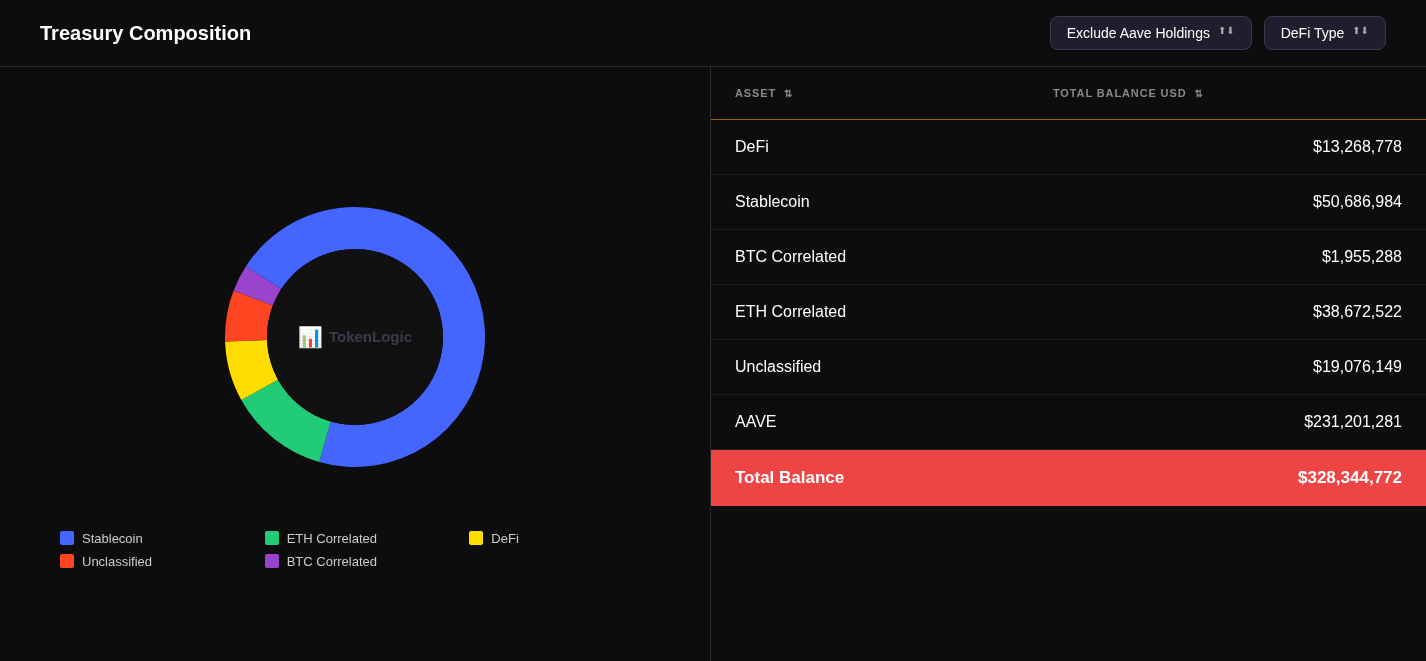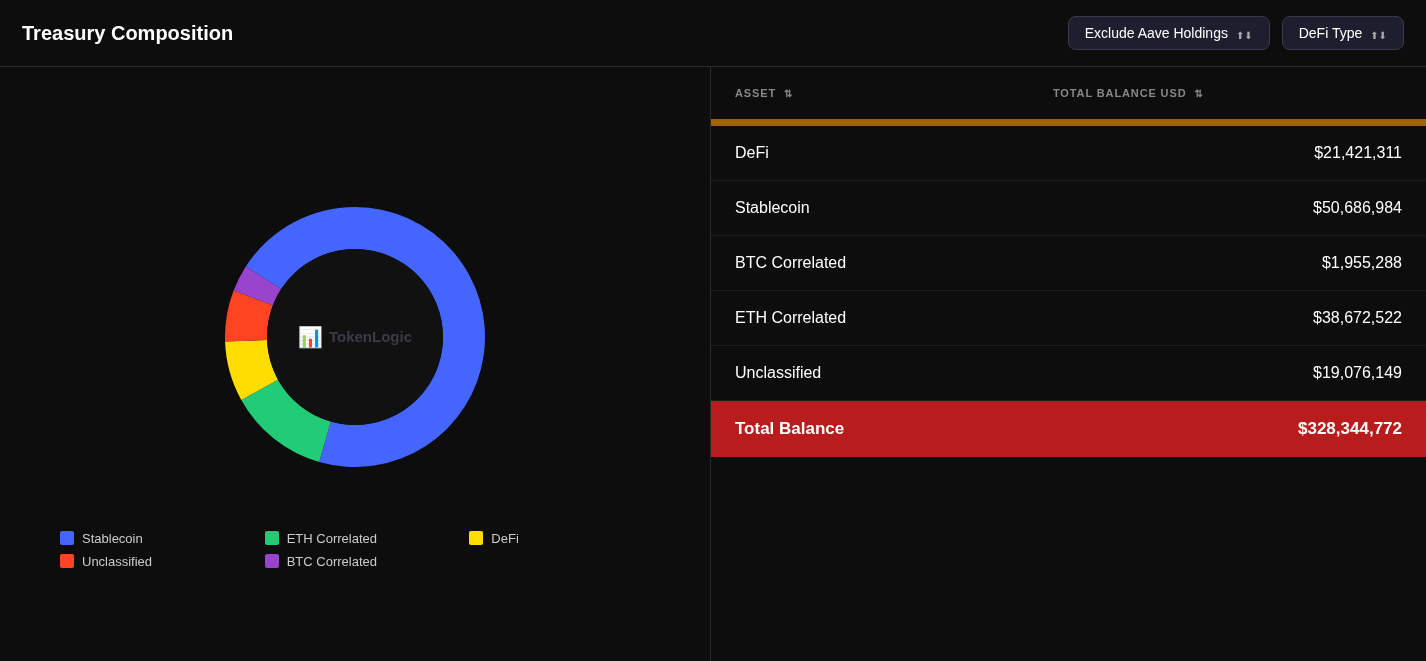--- a/index.html
+++ b/index.html
@@ -8,35 +8,35 @@
       color: #ffffff;
       font-family: -apple-system, BlinkMacSystemFont, 'Segoe UI', sans-serif;
       min-height: 661px;
       width: 1426px;
       overflow: hidden;
     }
     .header {
       display: flex;
       align-items: center;
       justify-content: space-between;
-      padding: 16px 22px;
+      padding: 16px 40px;
       border-bottom: 1px solid #2a2a2a;
     }
     .header-title {
       font-size: 20px;
       font-weight: 600;
       color: #ffffff;
     }
     .header-controls {
       display: flex;
       gap: 12px;
     }
     .dropdown-btn {
       display: flex;
-      align-items: flex-end;
+      align-items: flex-start;
       gap: 8px;
       background: #1e1e2e;
       border: 1px solid #3a3a4a;
       border-radius: 8px;
       color: #ffffff;
       padding: 8px 16px;
       font-size: 14px;
       cursor: pointer;
     }
     .dropdown-btn .chevron {
@@ -107,21 +107,21 @@
       flex: 1;
       border-left: 1px solid #2a2a2a;
       overflow: auto;
       padding: 0;
     }
     .table {
       width: 100%;
       border-collapse: collapse;
     }
     .table thead tr {
-      border-bottom: 7px solid #a16207;
+      border-bottom: 1px solid #a16207;
     }
     .table th {
       padding: 20px 24px;
       text-align: left;
       font-size: 11px;
       font-weight: 700;
       color: #888888;
       letter-spacing: 0.08em;
       text-transform: uppercase;
     }
@@ -134,21 +134,21 @@
       border-bottom: 1px solid #1e1e1e;
     }
     .table td.right {
       text-align: right;
       color: #ffffff;
     }
     .table tbody tr:last-child td {
       border-bottom: none;
       font-weight: 700;
       font-size: 17px;
-      background: #b91c1c;
+      background: #ef4444;
     }
     .table .sort-icon {
       display: inline-block;
       margin-left: 4px;
       font-size: 10px;
     }
   </style>
 </head>
 <body>
 
@@ -221,37 +221,41 @@
           </th>
           <th class="right">
             <span>TOTAL BALANCE USD</span>
             <span class="sort-icon">⇅</span>
           </th>
         </tr>
       </thead>
       <tbody id="table-body">
       <tr>
       <td>DeFi</td>
-      <td class="right">$21,421,311</td>
+      <td class="right">$13,268,778</td>
     </tr>
           <tr>
       <td>Stablecoin</td>
       <td class="right">$50,686,984</td>
     </tr>
           <tr>
       <td>BTC Correlated</td>
       <td class="right">$1,955,288</td>
     </tr>
           <tr>
       <td>ETH Correlated</td>
       <td class="right">$38,672,522</td>
     </tr>
           <tr>
       <td>Unclassified</td>
       <td class="right">$19,076,149</td>
+    </tr>
+          <tr>
+      <td>AAVE</td>
+      <td class="right">$231,201,281</td>
     </tr>
           <tr>
       <td>Total Balance</td>
       <td class="right">$328,344,772</td>
     </tr>
         </tbody>
     </table>
   </div>
 </div>
 

